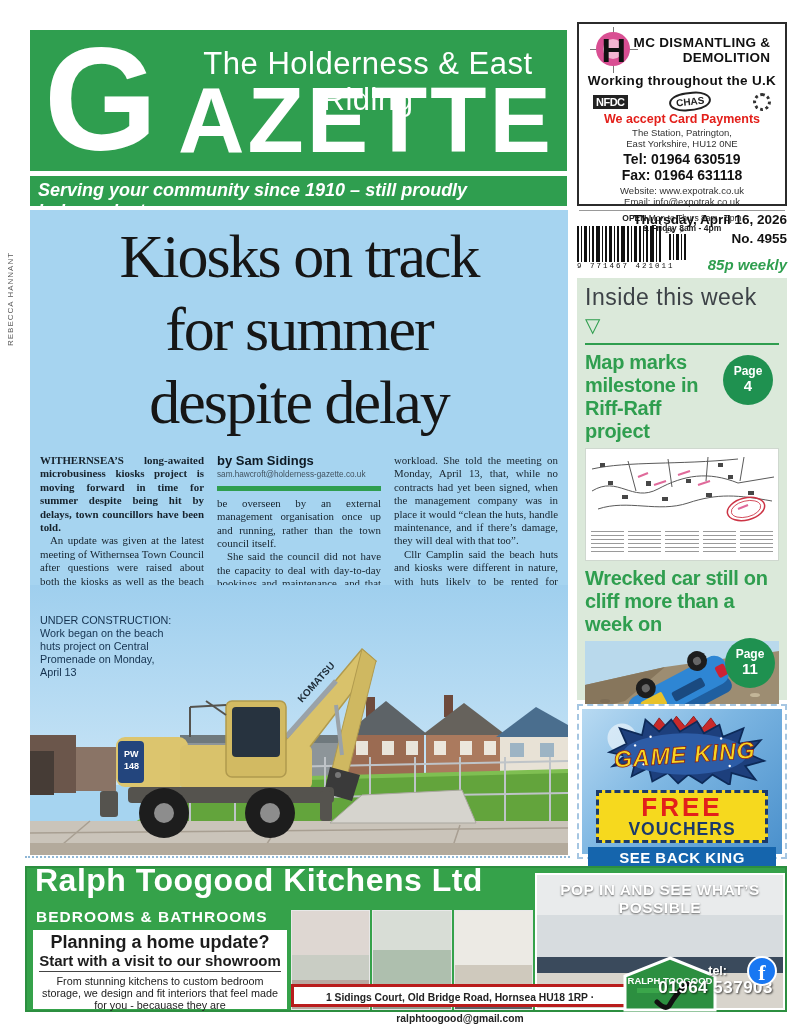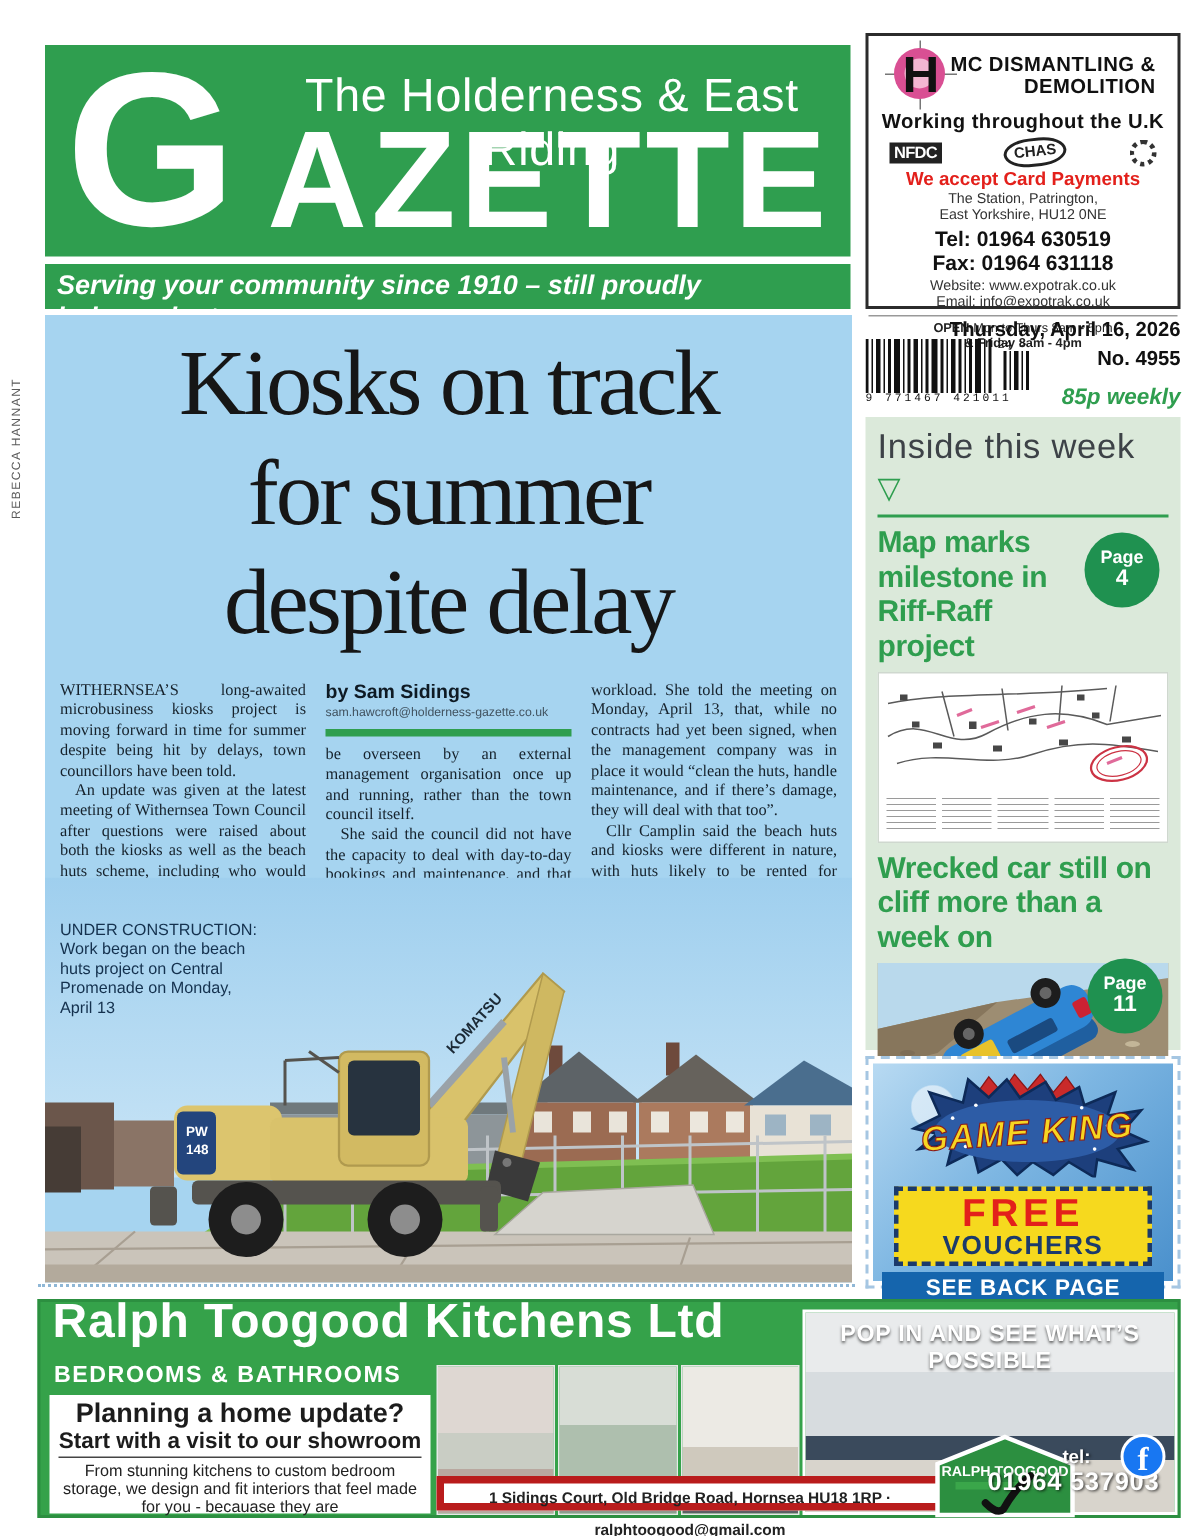--- a/index.html
+++ b/index.html
@@ -49,21 +49,21 @@
   .barcode { position:absolute; left:0; top:14px; width:132px; height:48px; }
   .bc-digits { position:absolute; left:0; top:36px; font-size:7.5px; color:#111; letter-spacing:2px; font-family:"Liberation Mono", monospace; }
   .bc-addon-label { position:absolute; left:88px; top:0; font-size:8px; color:#111; font-family:"Liberation Mono", monospace; }
 
   
   .lead { position:absolute; left:30px; top:210px; width:538px; height:645px; background:#a6d4f0; }
   .headline { padding-top:10px; text-align:center; font-family:"Liberation Serif", serif; font-weight:normal; color:#161616; font-size:62px; line-height:73px; letter-spacing:-2px; }
   .cols { position:absolute; left:10px; top:244px; width:518px; height:150px; display:flex; gap:13px; overflow:hidden; }
   .col { flex:1; font-family:"Liberation Serif", serif; font-size:10.9px; line-height:13.4px; color:#16222c; text-align:justify; }
   .col p.ind { text-indent:10px; }
-  .intro { font-weight:normal; }
+  .intro { font-weight:bold; }
   .byline-name { font-size:13px; font-weight:bold; color:#0e1a24; font-family:"Liberation Sans", sans-serif; }
   .byline-mail { font-size:8.2px; color:#41525f; font-family:"Liberation Sans", sans-serif; margin-top:1px; }
   .byline-rule { height:5px; background:#2f9e4f; margin:4px 0 6px 0; }
 
   .photo { position:absolute; left:0; top:375px; width:538px; height:270px; }
   .caption { position:absolute; left:10px; top:404px; width:132px; font-size:10.8px; line-height:13px; font-weight:normal; color:#14314e; }
 
   .dotsep { position:absolute; left:25px; top:856px; width:545px; border-top:2px dotted #8fb7d6; }
 
   
@@ -103,21 +103,21 @@
   .kad-h2 { font-size:15px; font-weight:bold; color:#1c1c1c; line-height:17px; border-bottom:1.5px solid #444; display:inline-block; padding-bottom:2px; }
   .kad-body { font-size:10.8px; color:#222; line-height:12px; margin-top:3px; padding:0 6px; }
   .kad-photos { position:absolute; left:264px; top:42px; width:242px; height:100px; display:flex; gap:2px; }
   .kph { flex:1; border:1px solid #e8e8e8; }
   .kph.bedroom { background:linear-gradient(180deg,#ded7d2 0 45%,#c9cdc4 45% 70%,#b9a8a0 70% 100%); }
   .kph.vanity { background:linear-gradient(180deg,#d8ddd6 0 40%,#aebfae 40% 75%,#8f9b8f 75% 100%); }
   .kph.dining { background:linear-gradient(180deg,#eceae4 0 55%,#cfc9bd 55% 80%,#5d6165 80% 100%); }
   .kad-popin { position:absolute; left:508px; top:5px; width:250px; height:137px; border:2px solid #fff;
       background:linear-gradient(180deg,#e9ebec 0 30%,#d7dcdf 30% 62%,#3a4a5c 62% 74%,#d8d4cc 74% 100%); }
   .kad-popin-txt { margin-top:6px; text-align:center; color:#fff; font-size:15.5px; font-weight:bold; letter-spacing:0.5px; text-shadow:0 1px 2px rgba(0,0,0,0.6); }
-  .kad-addr { position:absolute; left:264px; top:116px; width:338px; height:23px; background:#fff; border:5px solid #b91c1c; font-size:10.3px; font-weight:bold; color:#222; line-height:21px; text-align:center; }
+  .kad-addr { position:absolute; left:264px; top:116px; width:338px; height:23px; background:#fff; border:3px solid #b91c1c; font-size:10.3px; font-weight:bold; color:#222; line-height:21px; text-align:center; }
   .kad-logo { position:absolute; left:596px; top:88px; width:94px; height:56px; }
   .kad-tel { position:absolute; right:12px; top:96px; text-align:right; color:#fff; font-weight:bold; text-shadow:1px 1px 2px rgba(0,0,0,0.7); }
   .kad-tel .t1 { font-size:12.5px; margin-right:46px; }
   .kad-tel .t2 { font-size:17px; letter-spacing:0.5px; }
   .kad-fb { position:absolute; right:8px; top:88px; width:30px; height:30px; border-radius:50%; background:#1877f2; color:#fff; font-weight:bold; font-size:22px; text-align:center; line-height:30px; font-family:"Liberation Serif", serif; border:2px solid #fff; }
 </style>
 </head>
 <body>
 
 <div id="page">
@@ -447,21 +447,21 @@
             <circle cx="160" cy="46" r="1.4"></circle>
             <circle cx="50" cy="62" r="1.4"></circle>
             <circle cx="150" cy="64" r="1.4"></circle>
           </g>
         <text x="98" y="60" text-anchor="middle" font-size="27" font-weight="bold" font-style="italic" fill="#f7d521" stroke="#8a1a1a" stroke-width="0.9" letter-spacing="1" transform="rotate(-4 98,56)" font-family="Liberation Sans, sans-serif">GAME KING</text>
       </svg>
       <div class="gk-offer">
         <div class="gk-free">FREE</div>
         <div class="gk-vouchers">VOUCHERS</div>
       </div>
-      <div class="gk-cta">SEE BACK PAGE</div>
+      <div class="gk-cta">SEE BACK KING</div>
     </div>
   </div>
 
   <div class="kad">
     <div class="kad-title">Ralph Toogood Kitchens Ltd</div>
     <div class="kad-sub">BEDROOMS &amp; BATHROOMS</div>
     <div class="kad-white">
       <div class="kad-h1">Planning a home update?</div>
       <div class="kad-h2">Start with a visit to our showroom</div>
       <div class="kad-body">From stunning kitchens to custom bedroom storage, we design and fit interiors that feel made for you - becauase they are</div>

